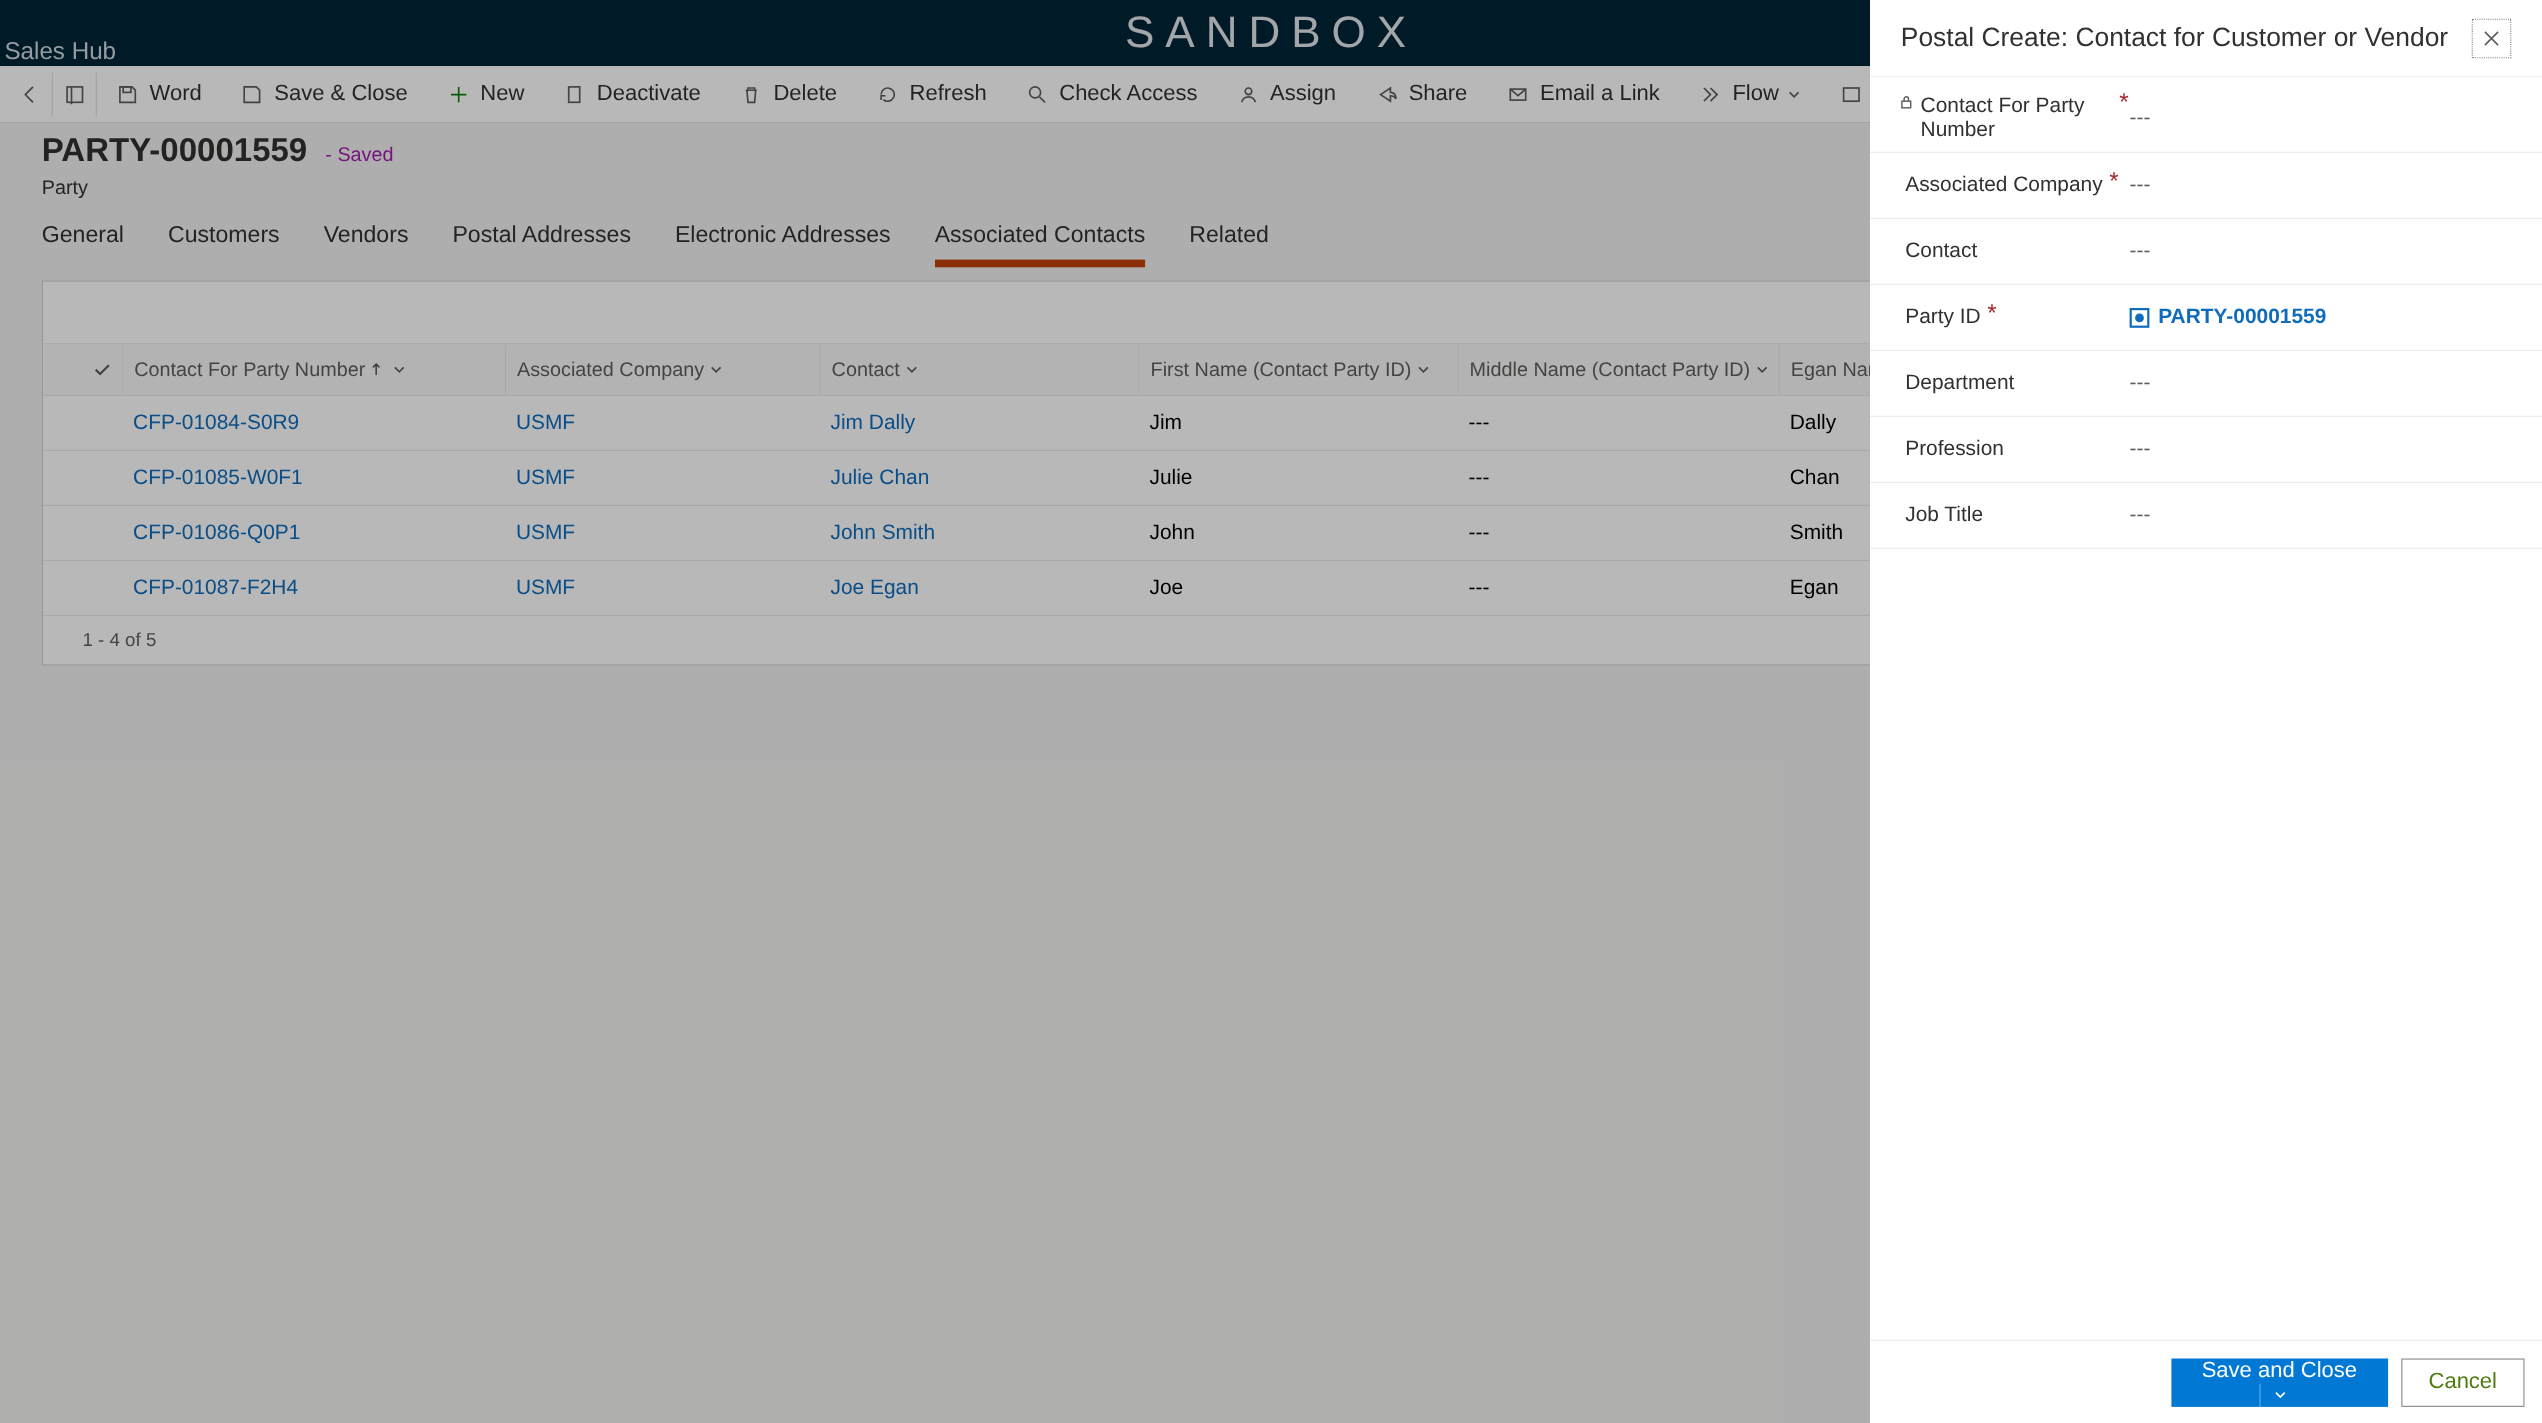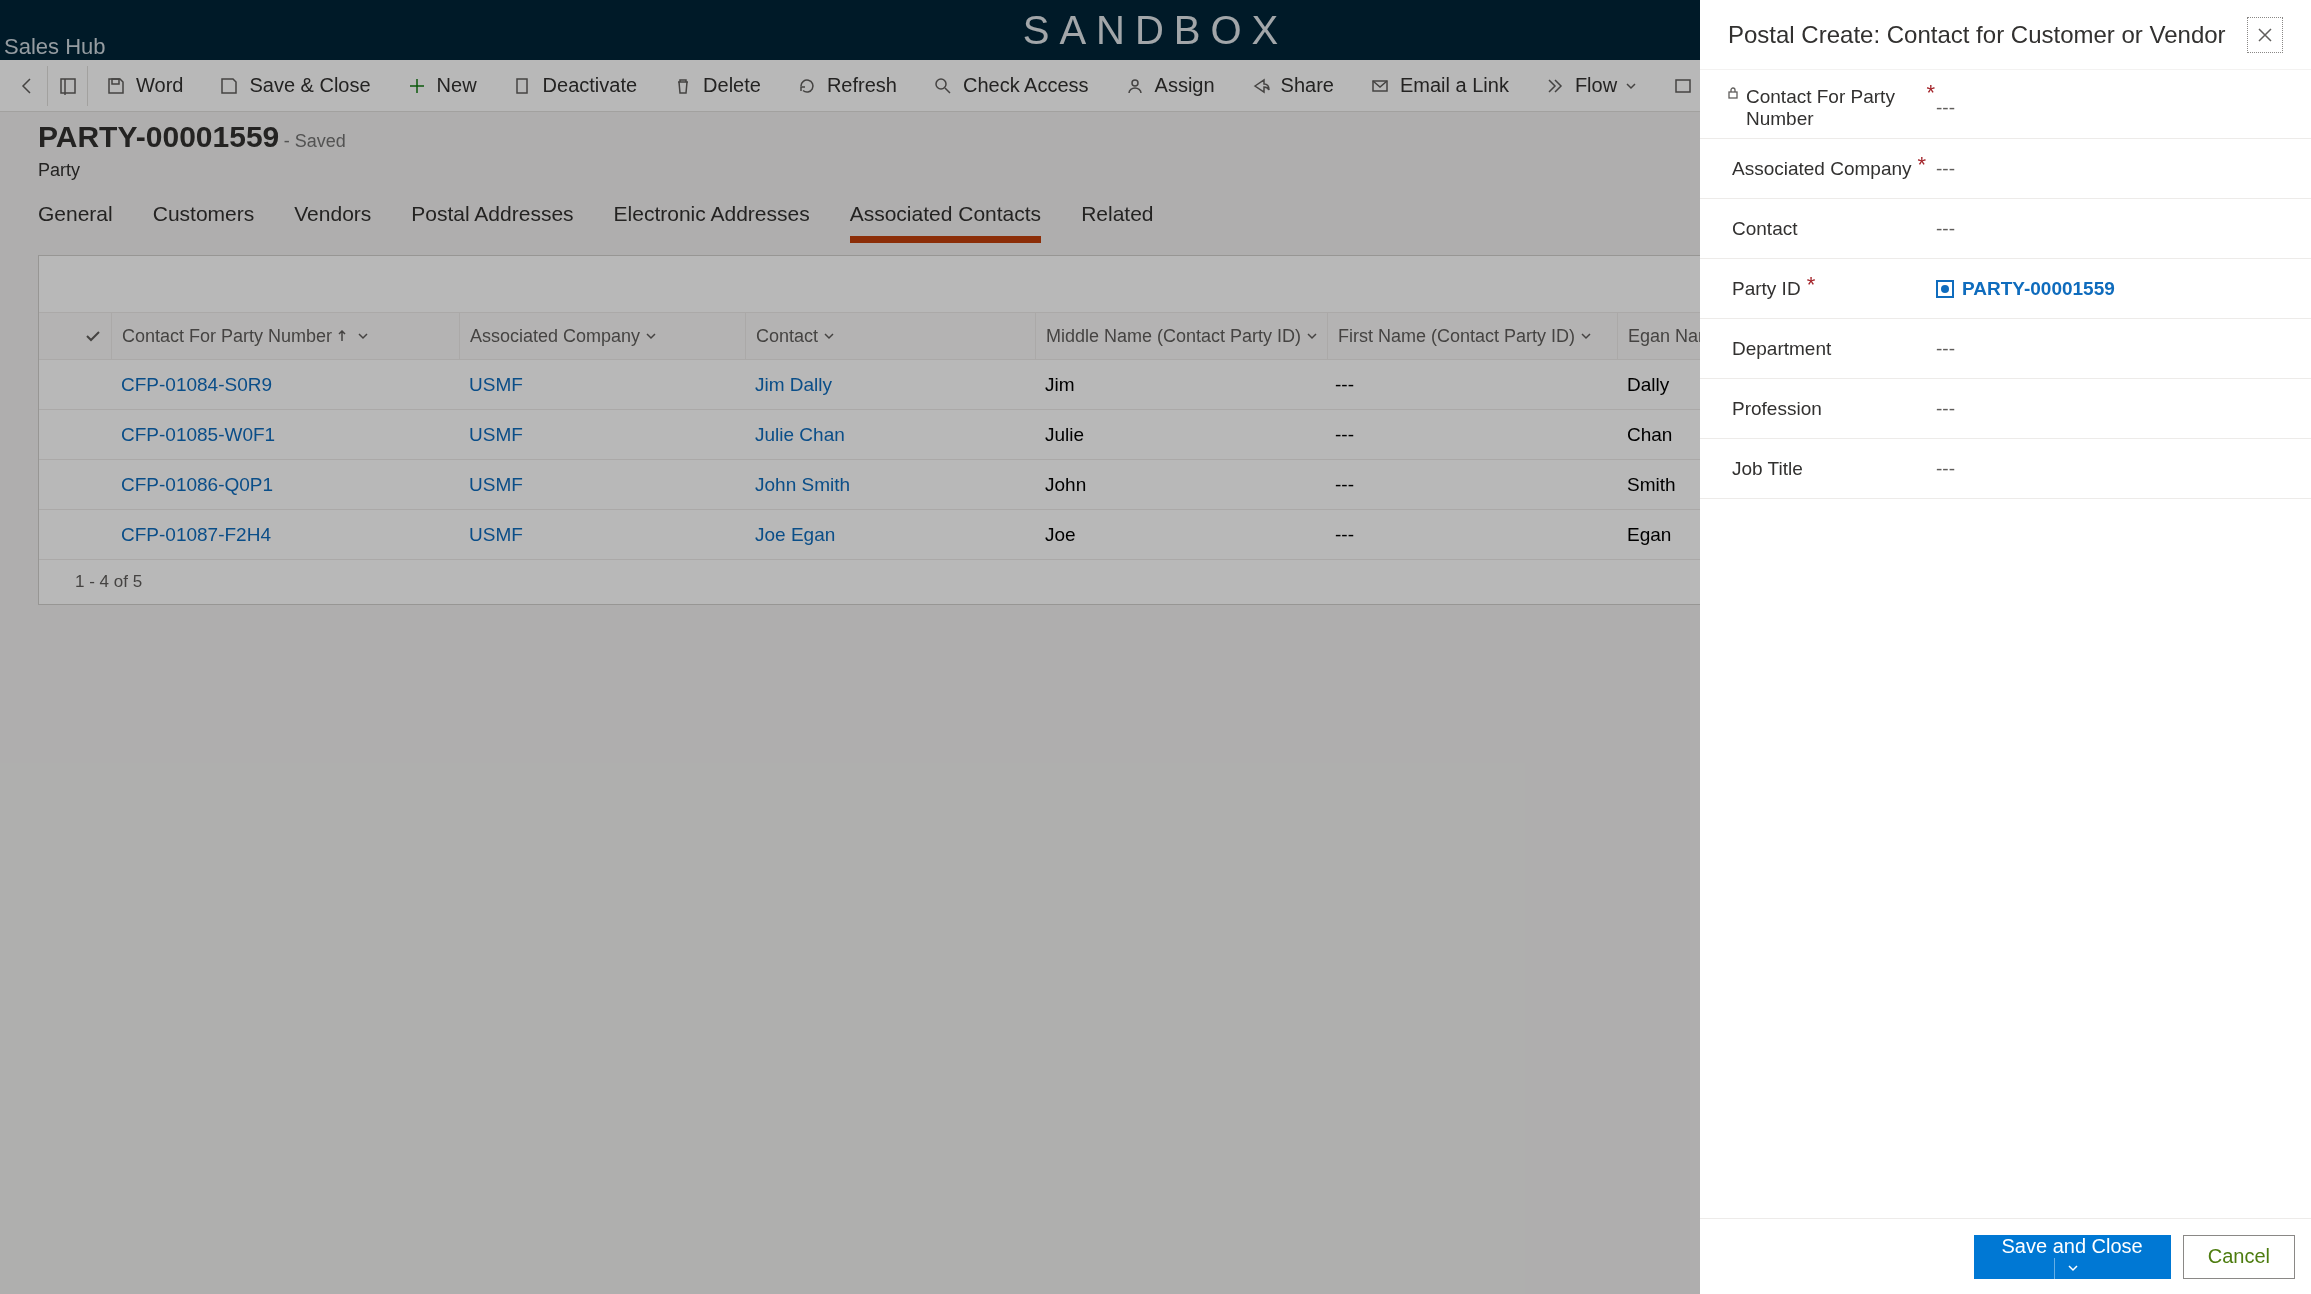--- a/index.html
+++ b/index.html
@@ -13,21 +13,21 @@
   
   .cmdbar { position:absolute; top:60px; left:0; right:0; height:52px; background:#fff; border-bottom:1px solid #e1dfdd; display:flex; align-items:center; padding:0 8px; }
   .cmd-back, .cmd-pop { width:40px; height:40px; display:flex; align-items:center; justify-content:center; color:#605e5c; border-right:1px solid #e1dfdd; }
   .cmd-btn { display:flex; align-items:center; padding:0 18px; height:52px; color:#323130; font-size:20px; cursor:default; }
   .cmd-btn .ic { width:20px; height:20px; margin-right:10px; display:inline-flex; align-items:center; justify-content:center; }
   .cmd-chev { margin-left:8px; color:#605e5c; }
 
   
   .rec-header { position:absolute; top:120px; left:38px; }
   .rec-title { font-size:30px; font-weight:600; color:#323130; display:inline; }
-  .rec-status { font-size:18px; color:#737373; margin-left:0; }
+  .rec-status { font-size:18px; color:#a21caf; margin-left:12px; }
   .rec-entity { font-size:18px; color:#323130; margin-top:6px; }
 
   
   .tabs { position:absolute; top:202px; left:38px; display:flex; gap:40px; font-size:21px; color:#323130; }
   .tab { padding-bottom:10px; position:relative; }
   .tab.active { border-bottom:7px solid #c2410c; font-weight:400; }
 
   
   .subgrid { position:absolute; top:255px; left:38px; right:10px; border:1px solid #d2d0ce; background:#fff; }
   .subgrid-cmd { height:56px; display:flex; justify-content:flex-end; align-items:center; padding:0 16px; }
@@ -249,24 +249,24 @@
           <path d="M5 1v10M2 4l3-3 3 3" fill="none" stroke="#605e5c" stroke-width="1.5"></path>
         </svg>&nbsp;&nbsp;<svg width="12" height="12" viewBox="0 0 12 12">
           <path d="M2 4l4 4 4-4" fill="none" stroke="#605e5c" stroke-width="1.5"></path>
         </svg></div>
     <div class="col c2"><span>Associated Company</span>&nbsp;<svg width="12" height="12" viewBox="0 0 12 12">
           <path d="M2 4l4 4 4-4" fill="none" stroke="#605e5c" stroke-width="1.5"></path>
         </svg></div>
     <div class="col c3"><span>Contact</span>&nbsp;<svg width="12" height="12" viewBox="0 0 12 12">
           <path d="M2 4l4 4 4-4" fill="none" stroke="#605e5c" stroke-width="1.5"></path>
         </svg></div>
-    <div class="col c5"><span>Middle Name (Contact Party ID)</span>&nbsp;<svg width="12" height="12" viewBox="0 0 12 12">
+    <div class="col c4"><span>First Name (Contact Party ID)</span>&nbsp;<svg width="12" height="12" viewBox="0 0 12 12">
           <path d="M2 4l4 4 4-4" fill="none" stroke="#605e5c" stroke-width="1.5"></path>
         </svg></div>
-    <div class="col c4"><span>First Name (Contact Party ID)</span>&nbsp;<svg width="12" height="12" viewBox="0 0 12 12">
+    <div class="col c5"><span>Middle Name (Contact Party ID)</span>&nbsp;<svg width="12" height="12" viewBox="0 0 12 12">
           <path d="M2 4l4 4 4-4" fill="none" stroke="#605e5c" stroke-width="1.5"></path>
         </svg></div>
     <div class="col c6">
         <span>Egan Nam</span>
       </div>
   </div>
 
   <div class="grid-row">
     <div class="cell ck"></div>
     <div class="cell c1 link">CFP-01084-S0R9</div>

